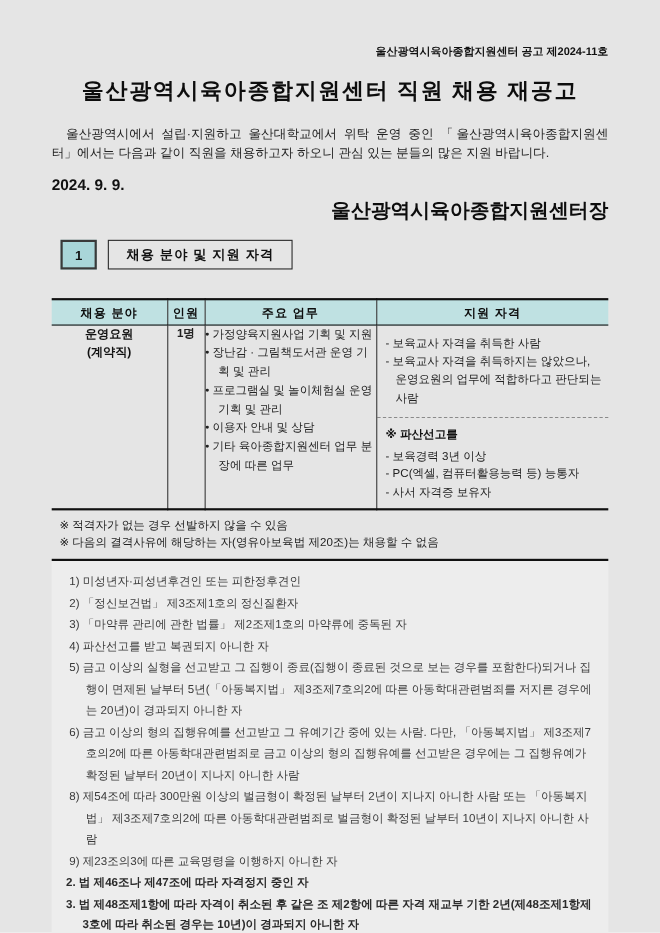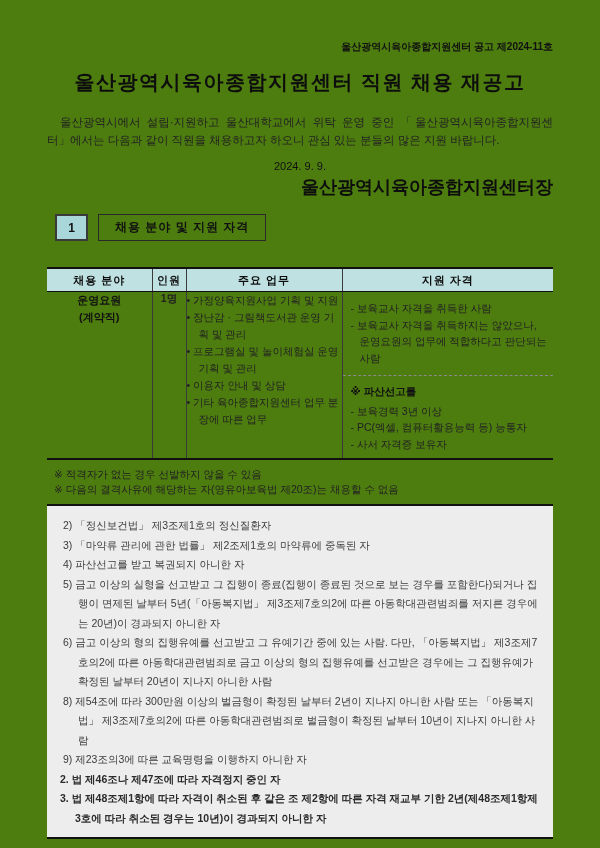--- a/index.html
+++ b/index.html
@@ -3,21 +3,21 @@
 <meta charset="utf-8">
 <style>
   html, body { margin: 0; padding: 0; }
   body {
     width: 600px; height: 848px;
     background: #ffffff;
     font-family: "Liberation Sans", "DejaVu Sans", sans-serif;
     color: #1c1c1c;
     overflow: hidden;
   }
-  .page { width: 600px; height: 848px; position: relative; background: #4d7c0f; }
+  .page { width: 600px; height: 848px; position: relative; background: #e5e5e5; }
   .content { padding: 0 47px; }
 
   .notice-no {
     padding-top: 40px;
     text-align: right;
     font-size: 10px;
     font-weight: bold;
     color: #111;
   }
   .doc-title {
@@ -31,23 +31,23 @@
   .intro {
     margin-top: 17px;
     font-size: 11.5px;
     line-height: 18px;
     text-align: justify;
     text-indent: 13px;
     color: #222;
   }
   .doc-date {
     margin-top: 11px;
-    text-align: center;
-    font-size: 11px;
-    font-weight: normal;
+    text-align: left;
+    font-size: 14px;
+    font-weight: bold;
     color: #111;
   }
   .doc-signer {
     margin-top: 3px;
     text-align: right;
     font-size: 18px;
     font-weight: bold;
     color: #0d0d0d;
   }
 
@@ -195,20 +195,21 @@
         </tr>
       </tbody>
     </table>
 
     <div class="notes">
         <div class="note-line">※ 적격자가 없는 경우 선발하지 않을 수 있음</div>
         <div class="note-line">※ 다음의 결격사유에 해당하는 자(영유아보육법 제20조)는 채용할 수 없음</div>
       </div>
 
     <div class="dq-box">
+        <div class="dq-item sub">1) 미성년자·피성년후견인 또는 피한정후견인</div>
         <div class="dq-item sub">2) 「정신보건법」 제3조제1호의 정신질환자</div>
         <div class="dq-item sub">3) 「마약류 관리에 관한 법률」 제2조제1호의 마약류에 중독된 자</div>
         <div class="dq-item sub">4) 파산선고를 받고 복권되지 아니한 자</div>
         <div class="dq-item sub">5) 금고 이상의 실형을 선고받고 그 집행이 종료(집행이 종료된 것으로 보는 경우를 포함한다)되거나 집행이 면제된 날부터 5년(「아동복지법」 제3조제7호의2에 따른 아동학대관련범죄를 저지른 경우에는 20년)이 경과되지 아니한 자</div>
         <div class="dq-item sub">6) 금고 이상의 형의 집행유예를 선고받고 그 유예기간 중에 있는 사람. 다만, 「아동복지법」 제3조제7호의2에 따른 아동학대관련범죄로 금고 이상의 형의 집행유예를 선고받은 경우에는 그 집행유예가 확정된 날부터 20년이 지나지 아니한 사람</div>
         <div class="dq-item sub">8) 제54조에 따라 300만원 이상의 벌금형이 확정된 날부터 2년이 지나지 아니한 사람 또는 「아동복지법」 제3조제7호의2에 따른 아동학대관련범죄로 벌금형이 확정된 날부터 10년이 지나지 아니한 사람</div>
         <div class="dq-item sub">9) 제23조의3에 따른 교육명령을 이행하지 아니한 자</div>
         <div class="dq-item main">2. 법 제46조나 제47조에 따라 자격정지 중인 자</div>
         <div class="dq-item main">3. 법 제48조제1항에 따라 자격이 취소된 후 같은 조 제2항에 따른 자격 재교부 기한 2년(제48조제1항제3호에 따라 취소된 경우는 10년)이 경과되지 아니한 자</div>
       </div>

